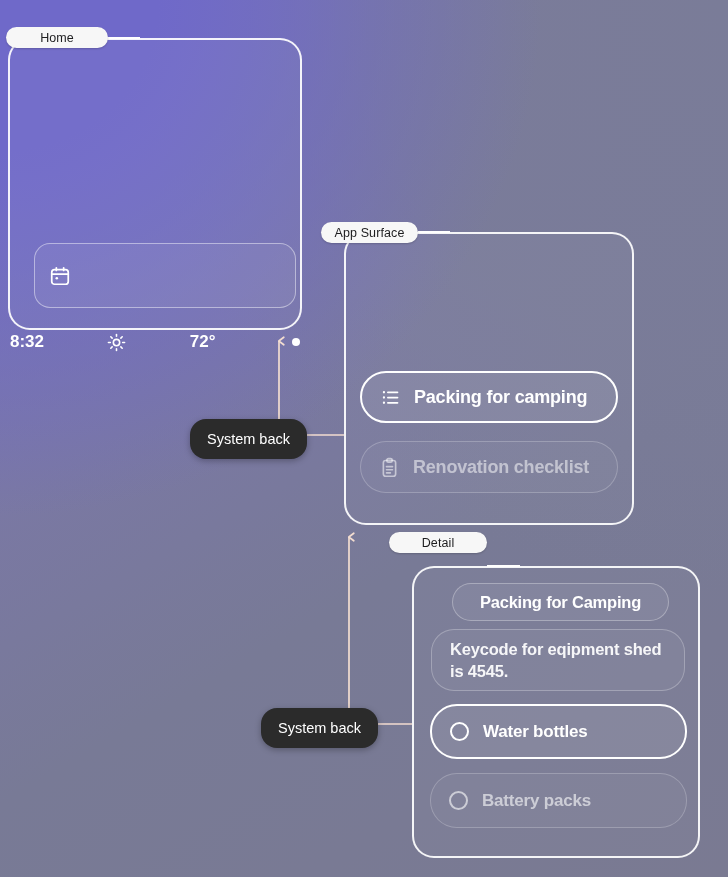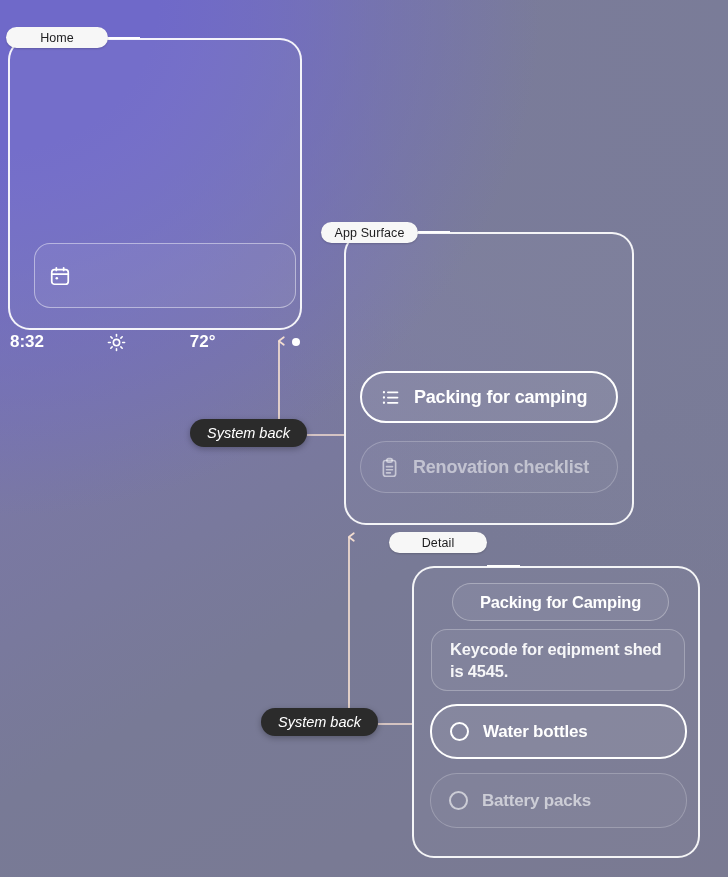--- a/index.html
+++ b/index.html
@@ -46,30 +46,29 @@
     white-space: nowrap;
     box-shadow: 0 1px 2px rgba(0,0,0,.18);
   }
   #pill-home   { left: 6px;   top: 27px;  width: 102px; }
   #pill-app    { left: 321px; top: 222px; width: 97px; }
   #pill-detail { left: 389px; top: 532px; width: 98px; }
 
   
   .sysback {
     position: absolute;
-    height: 28px;
+    height: 40px;
     padding: 0 18px;
     display: flex; align-items: center; justify-content: center;
     background: #2b2b2b;
     color: #ffffff;
     border-radius: 16px;
     font-size: 14.5px;
     white-space: nowrap;
     box-shadow: 0 2px 6px rgba(0,0,0,.28);
-    font-style: italic;
   }
   #sysback-1 { left: 190px; top: 419px; width: 117px; }
   #sysback-2 { left: 261px; top: 708px; width: 117px; }
 
   
   #home-card {
     position: absolute;
     left: 24px; top: 203px;
     width: 262px; height: 65px;
     border: 1.4px solid rgba(255,255,255,0.45);
@@ -142,21 +141,21 @@
     left: 452px; top: 583px; width: 217px; height: 38px;
     border: 1.3px solid rgba(255,255,255,0.30);
     border-radius: 19px;
     background: rgba(255,255,255,0.06);
     justify-content: center;
     font-size: 16.5px;
   }
   #det-note {
     left: 431px; top: 629px; width: 254px; height: 62px;
     border: 1.3px solid rgba(255,255,255,0.26);
-    border-radius: 16px;
+    border-radius: 23px;
     background: rgba(255,255,255,0.045);
     padding: 0 18px;
     font-size: 16.5px;
     line-height: 22px;
     color: rgba(255,255,255,0.93);
   }
   #det-item-1 {
     left: 430px; top: 704px; width: 257px; height: 55px;
     border: 2.4px solid #ffffff;
     border-radius: 27px;

